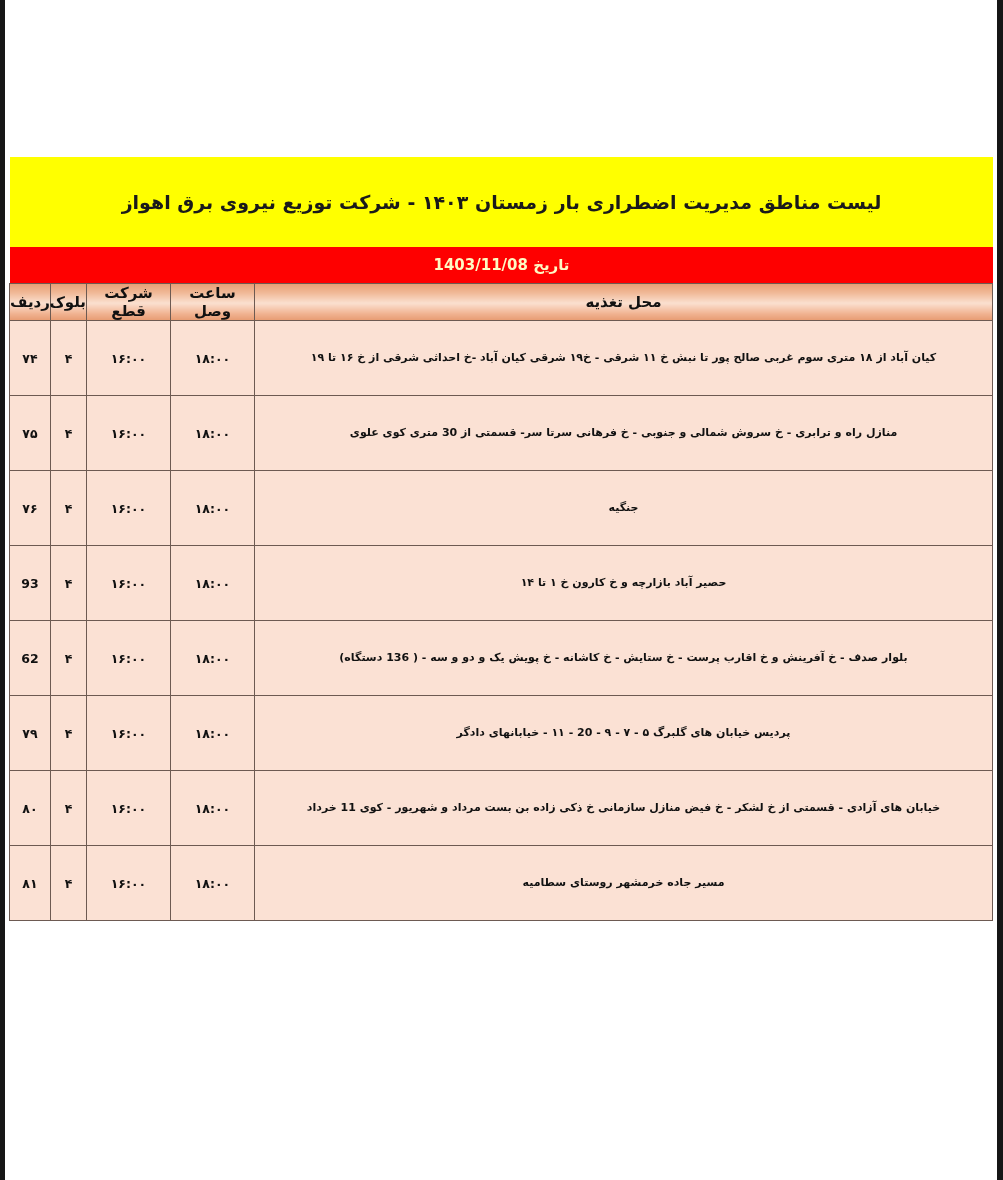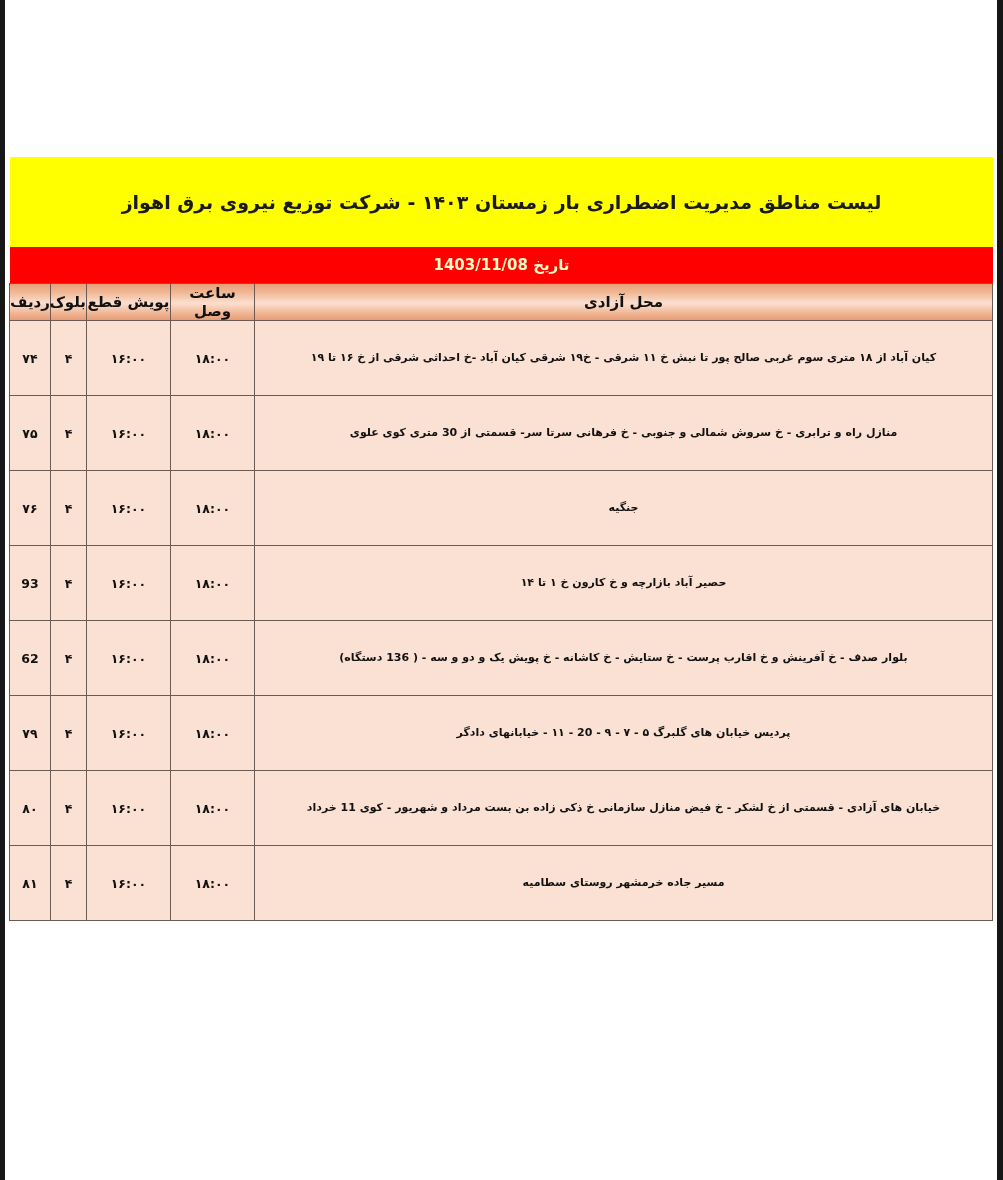--- a/index.html
+++ b/index.html
@@ -132,23 +132,23 @@
   <table class="outage">
     <colgroup>
       <col class="c-place">
       <col class="c-on">
       <col class="c-off">
       <col class="c-block">
       <col class="c-row">
     </colgroup>
     <thead>
       <tr>
-        <th>محل آزادی</th>
+        <th>محل تغذیه</th>
         <th>ساعت وصل</th>
-        <th>پویش قطع</th>
+        <th>شرکت قطع</th>
         <th>بلوک</th>
         <th>ردیف</th>
       </tr>
     </thead>
     <tbody>
       <tr>
         <td class="place">کیان آباد از ۱۸ متری سوم غربی صالح پور تا نبش خ ۱۱ شرقی - خ۱۹ شرقی کیان آباد -خ احداثی شرقی از خ ۱۶ تا ۱۹</td>
         <td class="time">۱۸:۰۰</td>
         <td class="time">۱۶:۰۰</td>
         <td class="block">۴</td>

